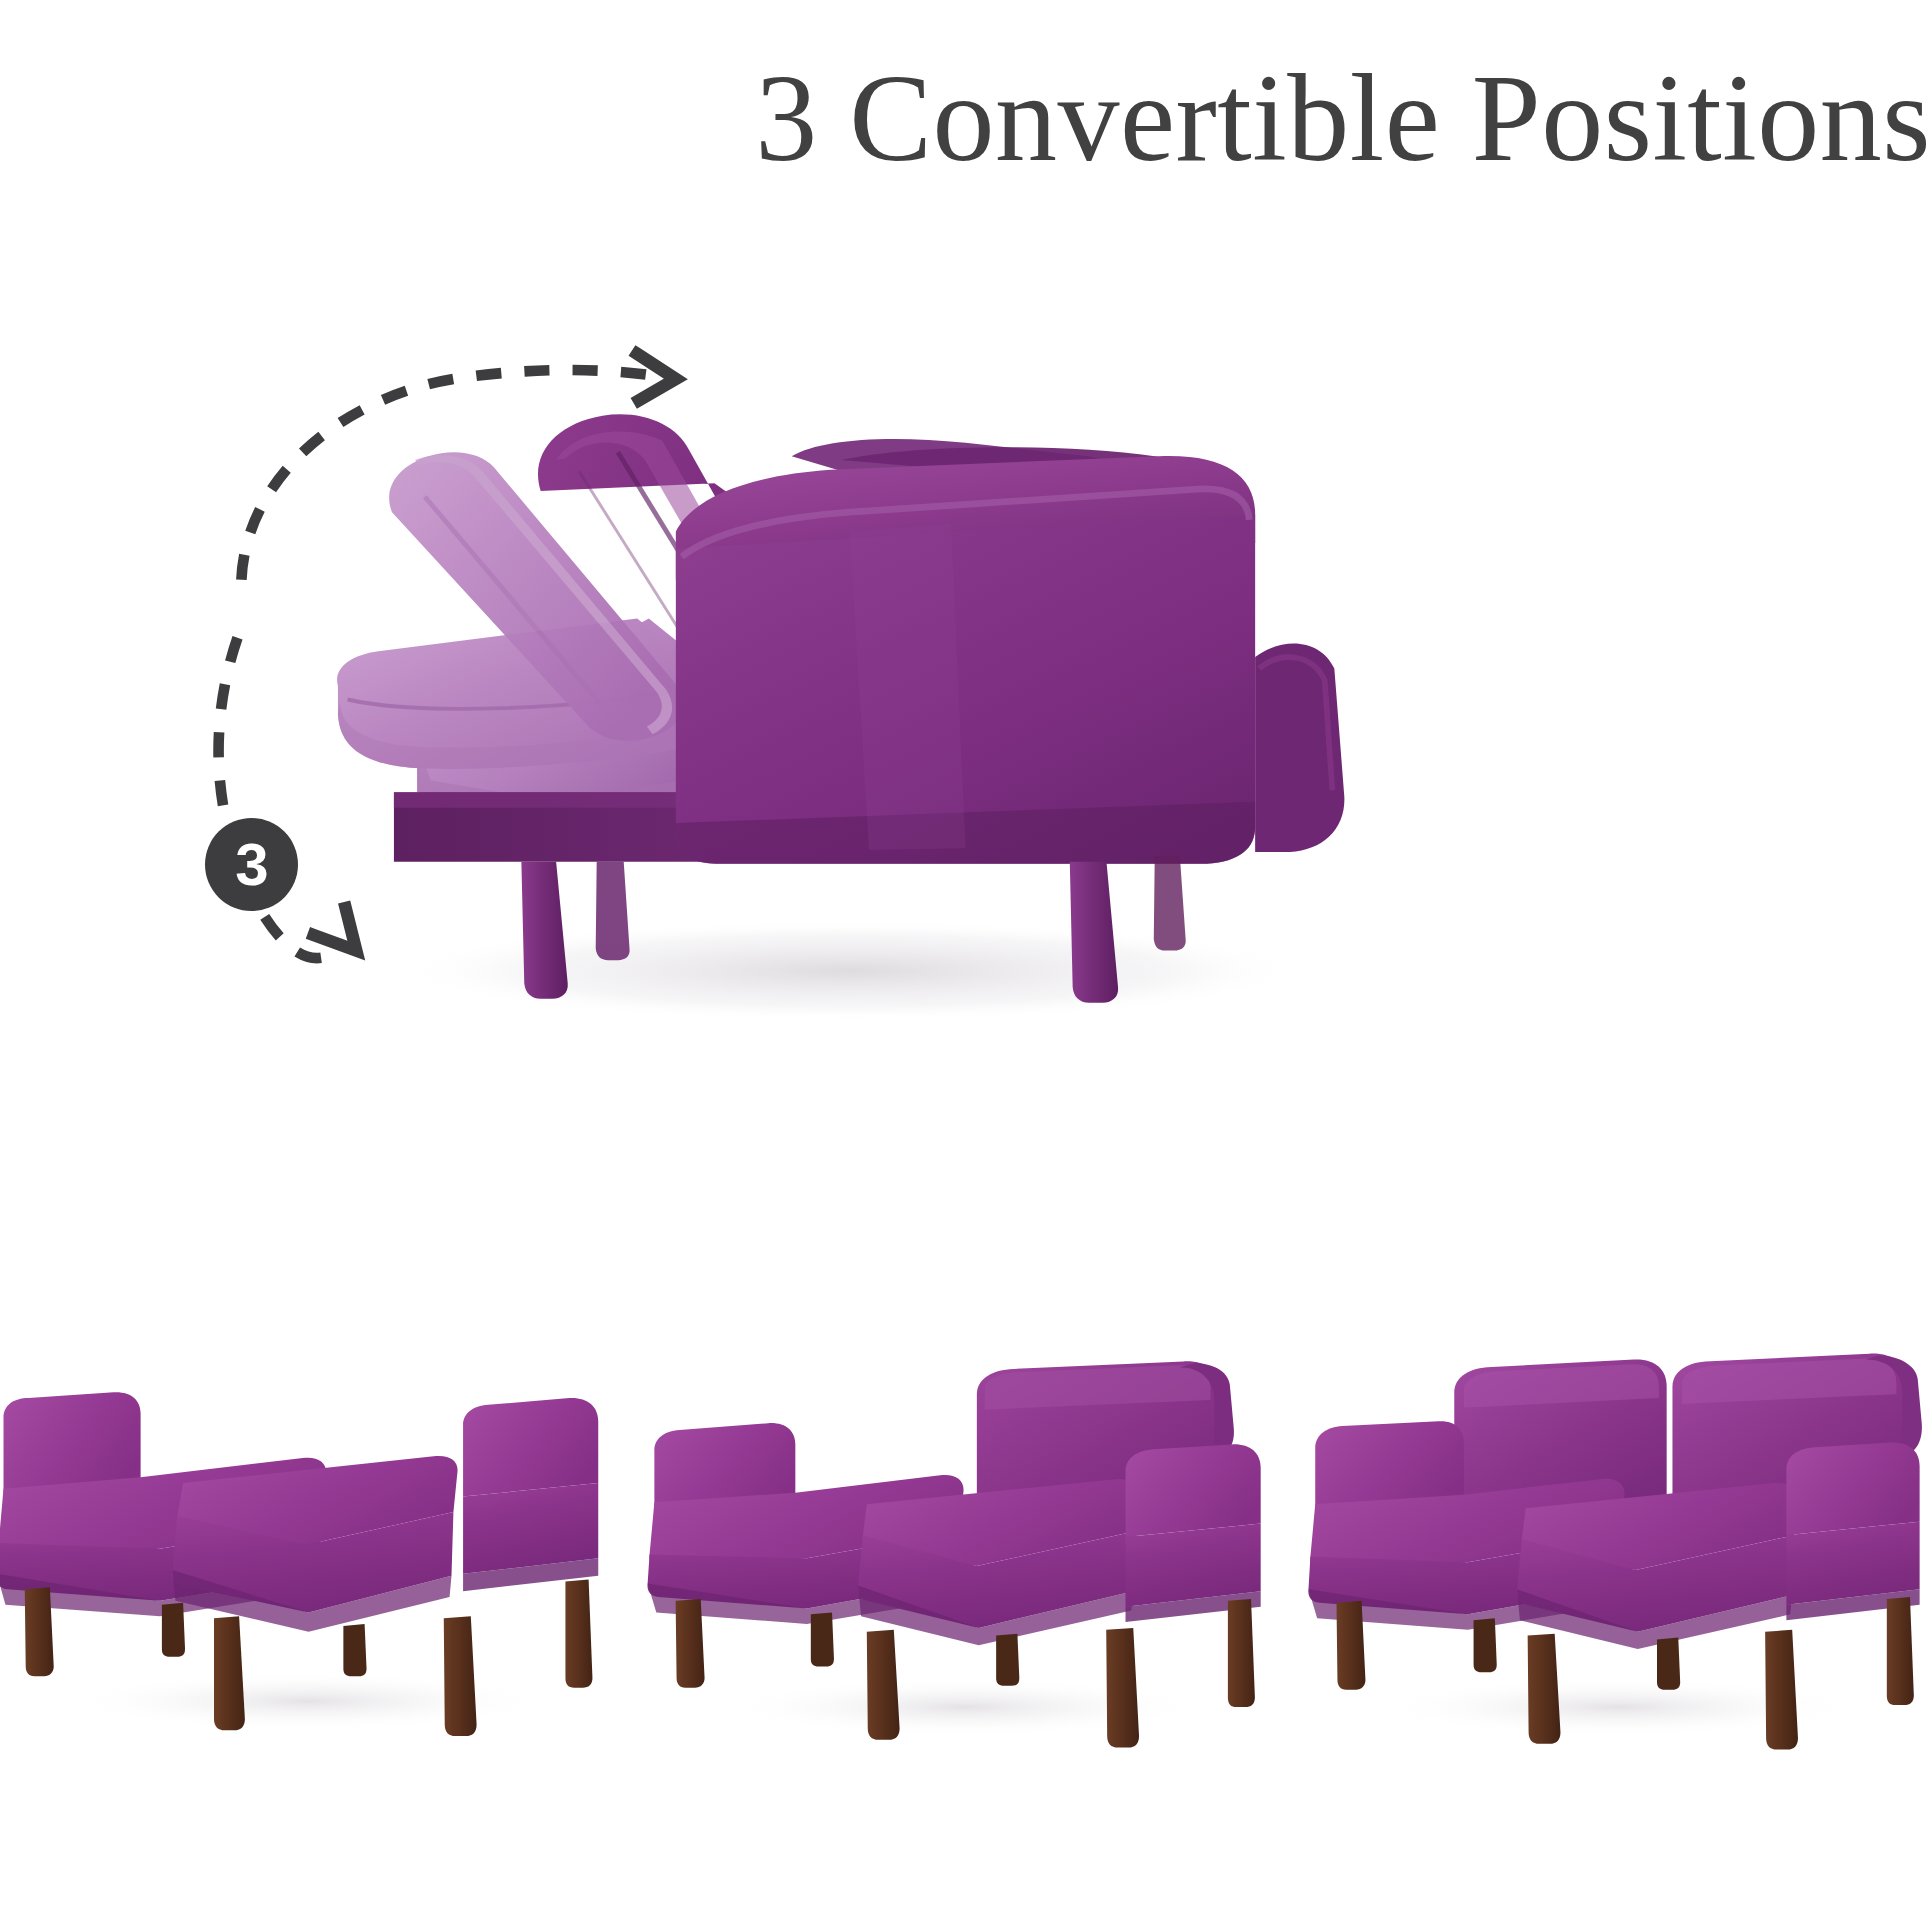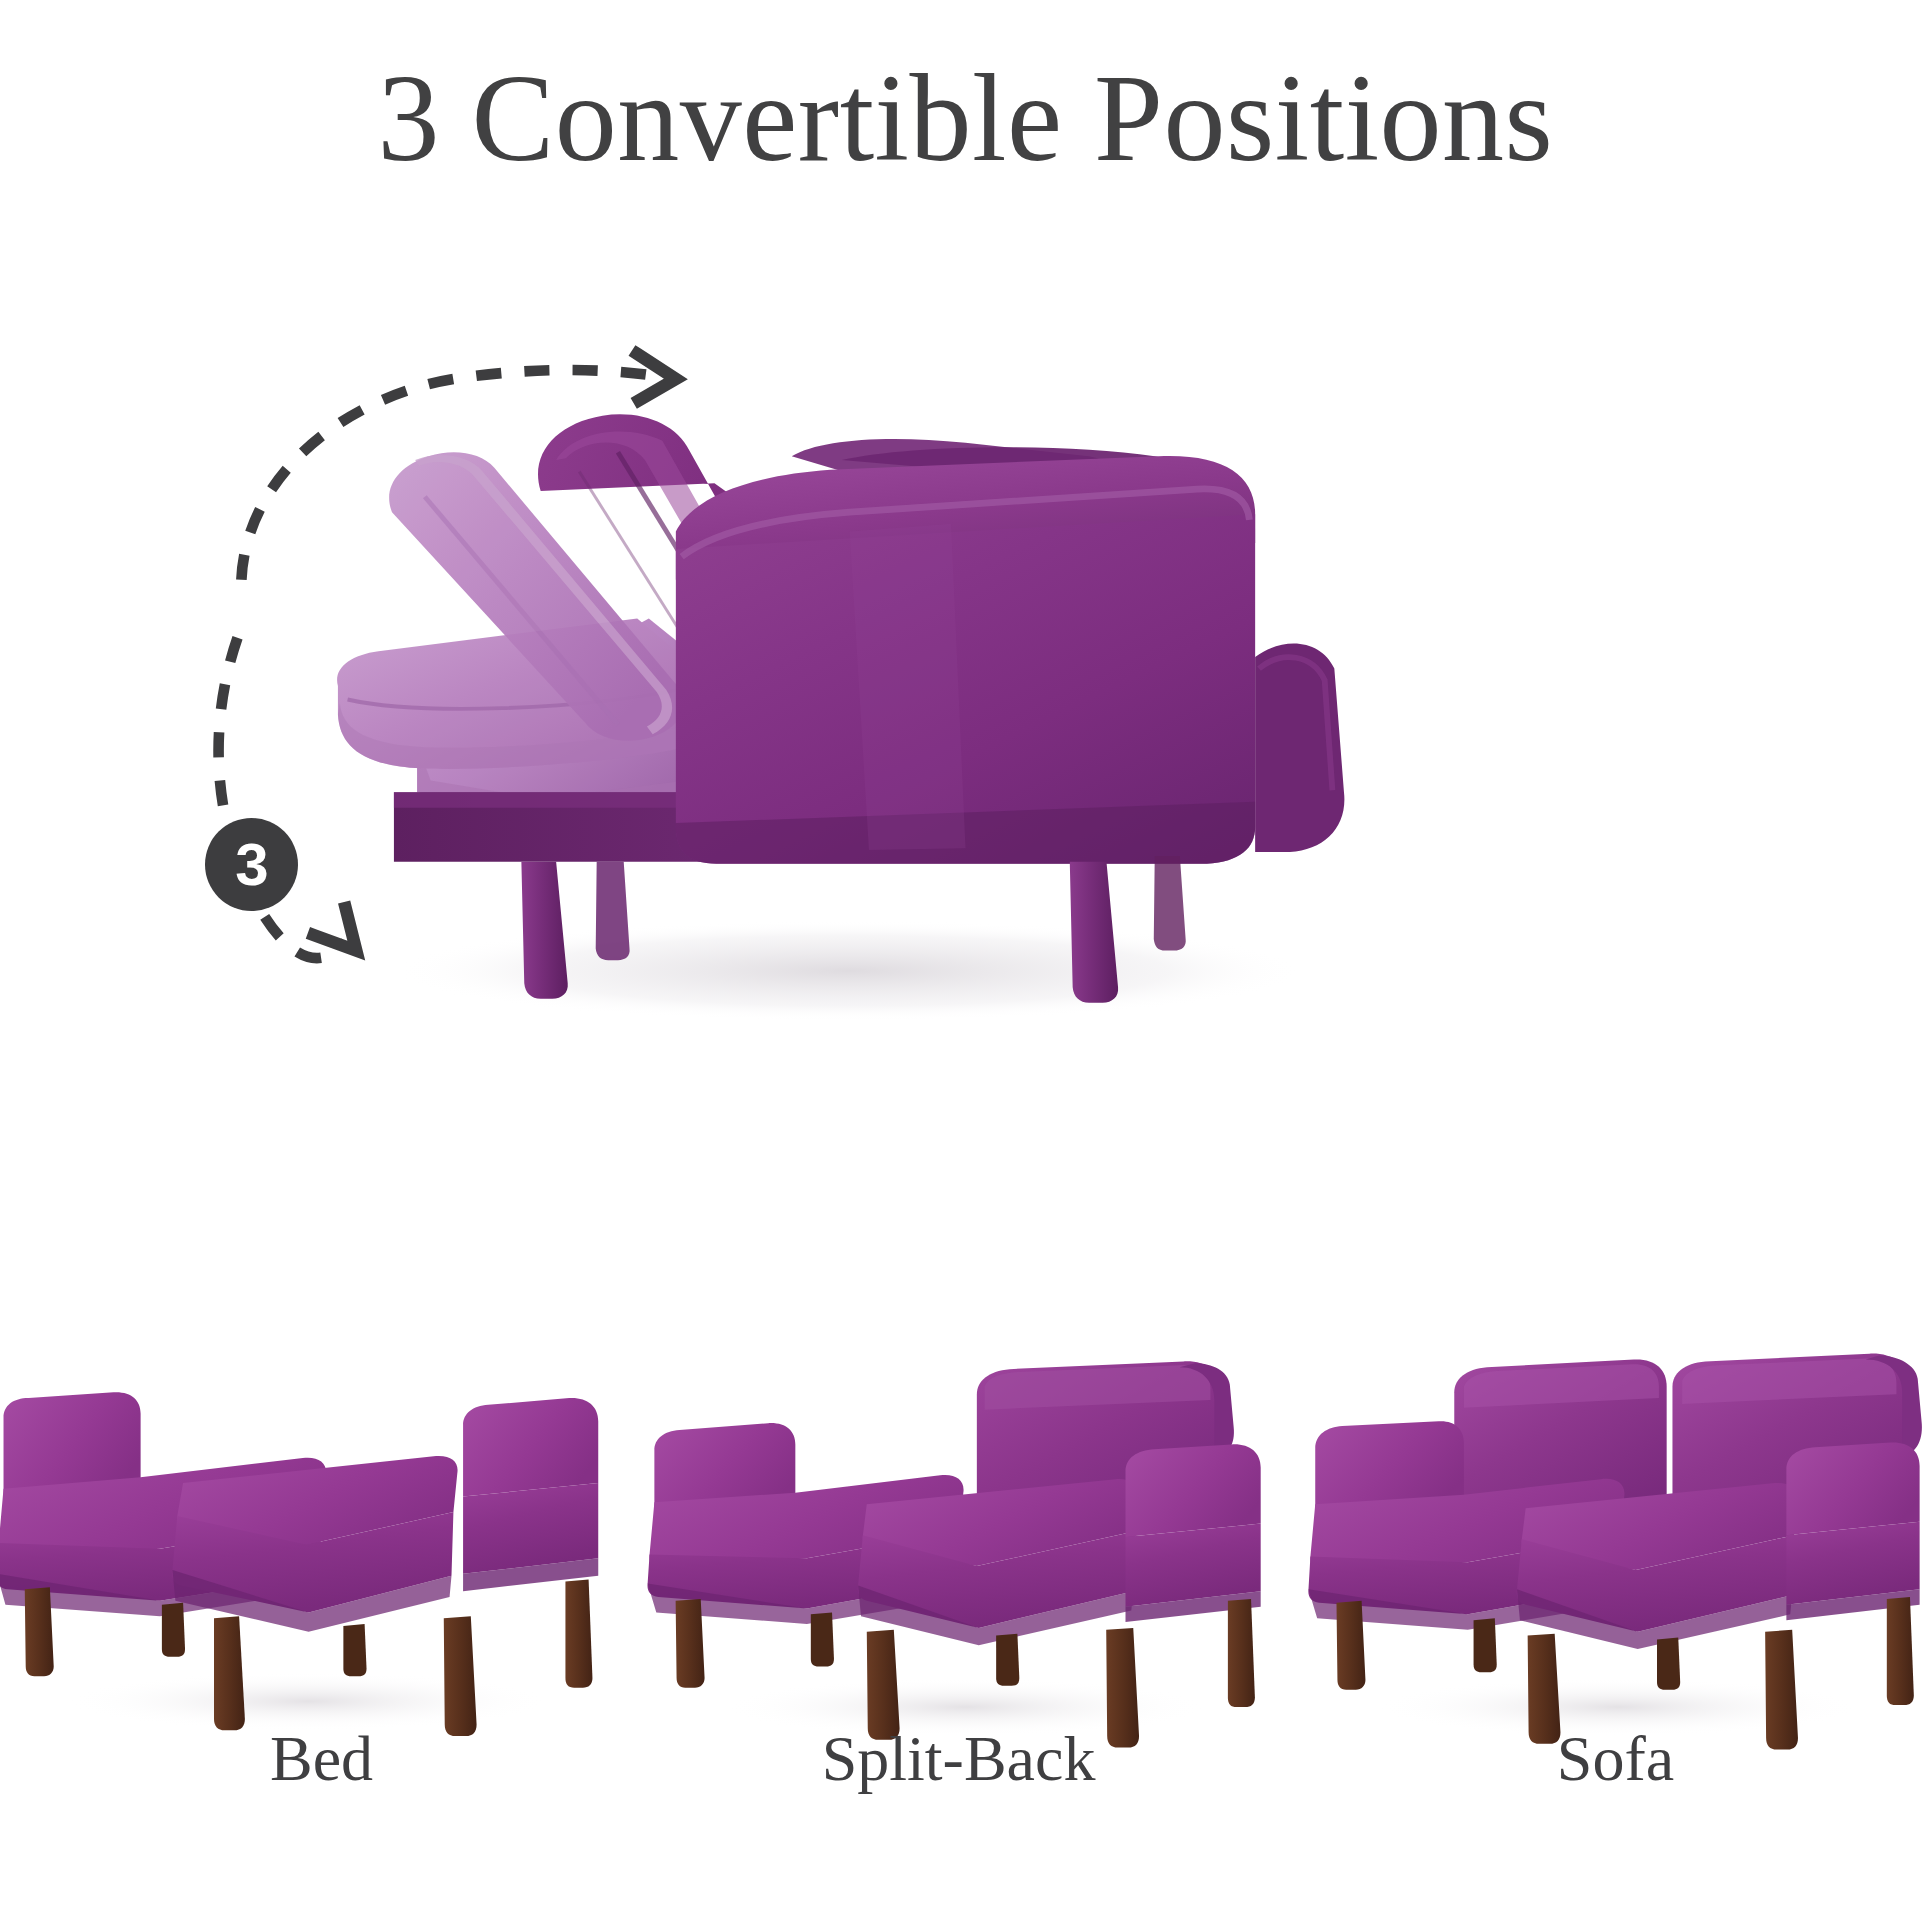--- a/index.html
+++ b/index.html
@@ -2,21 +2,21 @@
 <html><head>
 <meta charset="utf-8">
 <title>3 Convertible Positions</title>
 <style>
   html,body{margin:0;padding:0;background:#ffffff;}
   body{width:1931px;height:1931px;overflow:hidden;font-family:"Liberation Serif",serif;}
   .stage{position:relative;width:1931px;height:1931px;background:#fff;}
 
   
   .title{
-    position:absolute;left:0;top:50px;width:1931px;text-align:center;
+    position:absolute;left:0;top:50px;width:1931px;text-align:right;
     font-family:"Liberation Serif",serif;
     font-size:124px;line-height:1.12;font-weight:400;
     color:#414142;letter-spacing:0.5px;white-space:nowrap;
   }
 
   
   .hero{position:absolute;left:0;top:290px;width:1931px;height:1043px;}
   .hero svg{position:absolute;left:0;top:0;width:1931px;height:1043px;}
 
   
@@ -426,20 +426,15 @@
         <path d="M 376 308 L 398 306 L 400 352 C 400 358, 397 360, 392 360 L 384 360
                  C 379 360, 376 358, 376 352 Z" fill="#4a2817"></path>
         <path d="M 488 300 L 516 298 L 522 410 C 522 418, 518 422, 511 422 L 500 422
                  C 493 422, 489 418, 489 410 Z" fill="url(#f_leg)"></path>
         <path d="M 614 266 L 638 264 L 642 366 C 642 373, 638 376, 632 376 L 623 376
                  C 617 376, 614 373, 614 366 Z" fill="url(#f_leg)"></path>
       </svg>
     </div>
   </div>
 
-  <div class="captions">
-    <div class="cap c1">Bed</div>
-    <div class="cap c2">Split-Back</div>
-    <div class="cap c3">Sofa</div>
-  </div>
 
 </div>
 
 
 </body></html>

